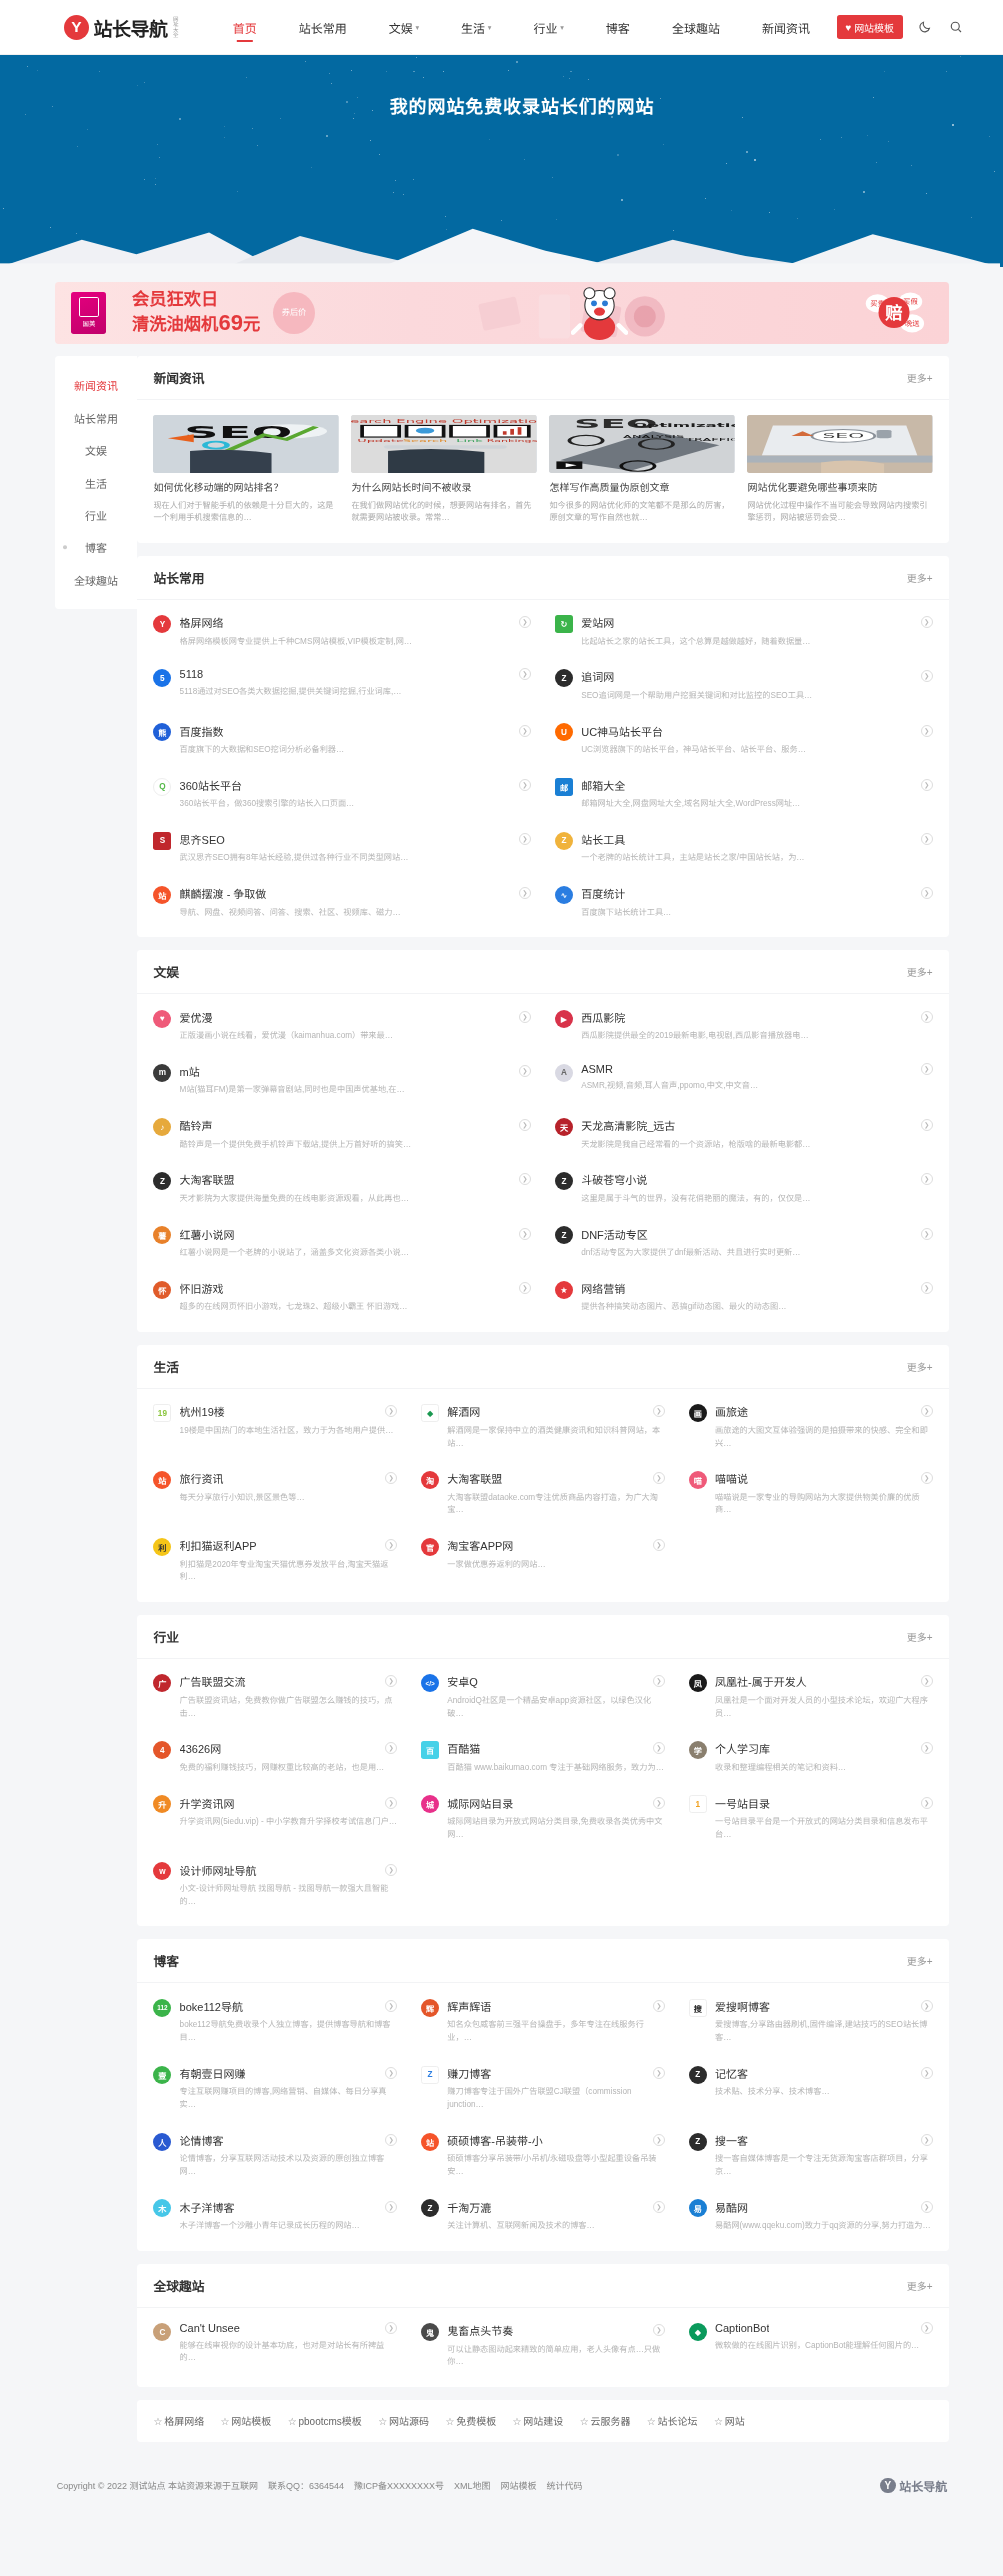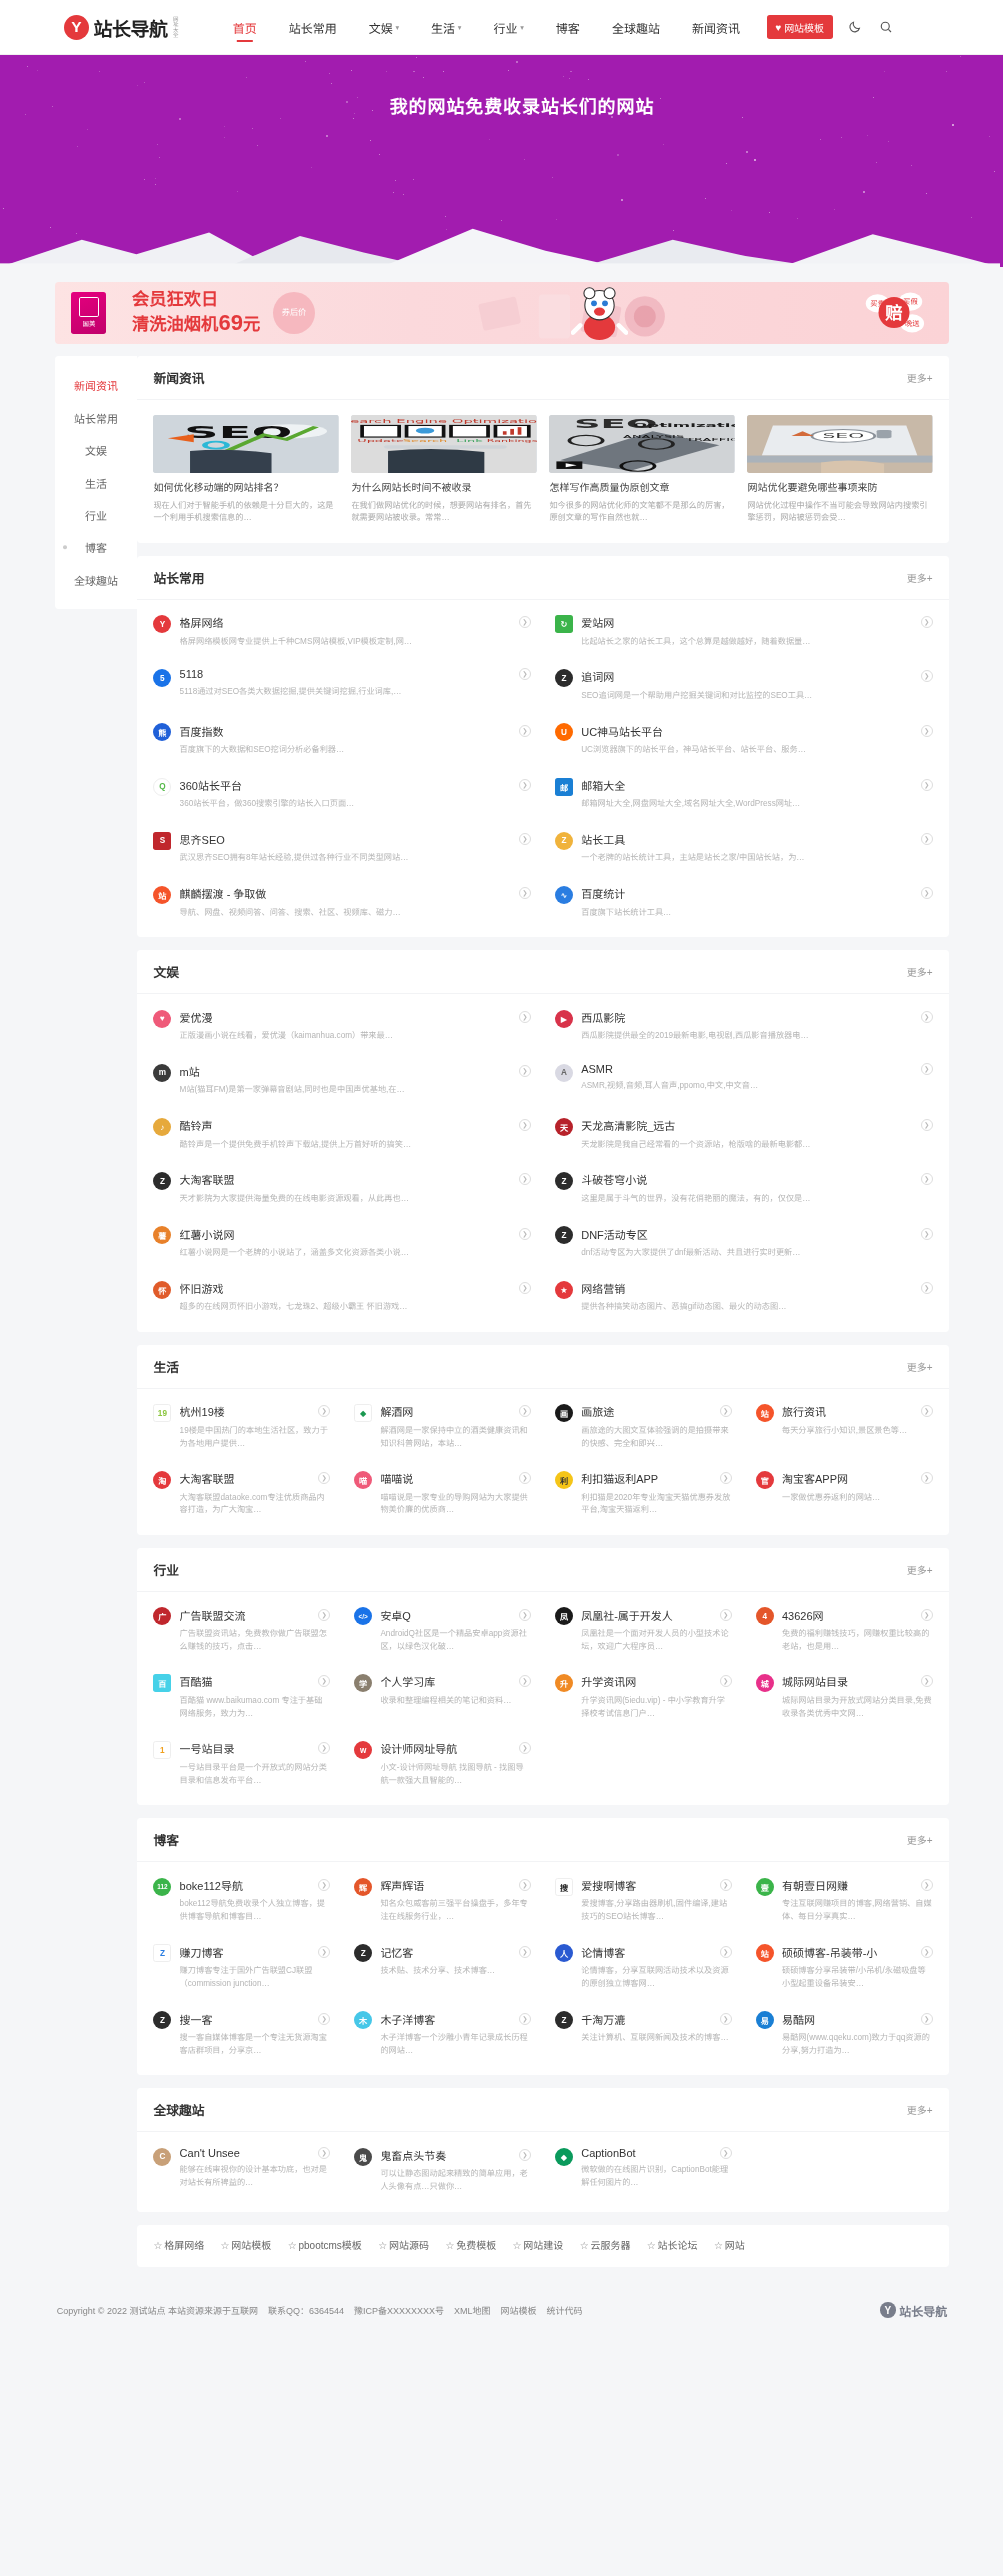--- a/index.html
+++ b/index.html
@@ -6,30 +6,30 @@
   *{margin:0;padding:0;box-sizing:border-box}
   html,body{width:1004px;background:#f5f6f8;font-family:"Liberation Sans","DejaVu Sans",sans-serif;color:#333;}
   body{width:1004px;min-height:2576px;}
 
   
   .topbar{height:55px;background:#fff;display:flex;align-items:center;padding:0 0 0 64px;border-bottom:0.9px solid #f0f0f0;}
   .logo{display:flex;align-items:center;gap:4.6px;}
   .logo-mark{width:25px;height:25px;border-radius:50%;background:#e4393c;color:#fff;display:flex;align-items:center;justify-content:center;font-size:15.5px;font-weight:bold;}
   .logo-text{font-size:19px;font-weight:bold;color:#222;letter-spacing:-0.5px;}
   .logo-sub{font-size:5.5px;color:#999;writing-mode:vertical-rl;line-height:1;letter-spacing:0px;}
-  .nav{display:flex;align-items:center;margin-left:43px;gap:8px;}
+  .nav{display:flex;align-items:center;margin-left:43px;gap:18px;}
   .nav-item{font-size:12px;color:#333;padding:0 12px;height:55px;display:flex;align-items:center;gap:2.7px;position:relative;cursor:pointer;white-space:nowrap;}
   .nav-item.active{color:#e4393c;}
   .nav-item.active:after{content:"";position:absolute;bottom:12.8px;left:50%;transform:translateX(-50%);width:16.4px;height:1.8px;background:#e4393c;}
   .caret{font-size:7.3px;color:#999;}
   .apply-btn{margin-left:14.6px;background:#e4393c;color:#fff;font-size:10px;border-radius:2.7px;padding:4.6px 9px;display:flex;align-items:center;gap:2.7px;cursor:pointer;white-space:nowrap;}
   .icon-btn{margin-left:12.8px;width:18px;height:18px;display:flex;align-items:center;justify-content:center;color:#555;cursor:pointer;}
 
   
-  .hero{position:relative;height:212px;background:#a21caf;overflow:hidden;padding-left:40px;}
+  .hero{position:relative;height:212px;background:#0369a1;overflow:hidden;padding-left:40px;}
   .stars span{position:absolute;background:#fff;border-radius:50%;opacity:.55;}
   .hero-title{position:relative;text-align:center;padding-top:37px;color:#fff;font-size:18px;font-weight:bold;letter-spacing:0.9px;}
   .search-wrap{position:relative;width:653px;margin:25.6px auto 0;}
   .engine-tabs{display:flex;gap:0;}
   .engine-tab{font-size:11px;color:#cfd2dd;padding:6.4px 12.8px;cursor:pointer;border-radius:2.7px 2.7px 0 0;white-space:nowrap;}
   .engine-tab.active{background:#fff;color:#333;}
   .search-bar{display:flex;background:#fff;height:29px;border-radius:0 2.7px 2.7px 2.7px;overflow:hidden;}
   .search-input{flex:1;border:0;outline:0;padding:0 12.8px;font-size:11px;color:#333;font-family:inherit;}
   .search-input::placeholder{color:#bbb;}
   .search-btn{width:62px;background:#e4393c;color:#fff;font-size:11px;border:0;cursor:pointer;font-family:inherit;}
@@ -65,21 +65,21 @@
   
   .news-grid{display:grid;grid-template-columns:repeat(4,1fr);gap:12.8px;}
   .news-item{cursor:pointer;}
   .news-thumb{height:58px;border-radius:2.7px;overflow:hidden;background:#dfe2e6;position:relative;}
   .news-title{font-size:10px;color:#444;margin-top:8.2px;line-height:1.35;overflow:hidden;text-overflow:ellipsis;white-space:nowrap;}
   .news-desc{font-size:8.2px;color:#aaa;margin-top:5.5px;line-height:1.5;}
 
   
   .site-grid{display:grid;gap:20px 24px;}
   .cols-2{grid-template-columns:repeat(2,1fr);}
-  .cols-4{grid-template-columns:repeat(4,1fr);}
+  .cols-4{grid-template-columns:repeat(3,1fr);}
   .site-item{display:flex;gap:8.2px;cursor:pointer;}
   .site-ico{width:18px;height:18px;flex:0 0 18px;border-radius:50%;display:flex;align-items:center;justify-content:center;color:#fff;font-size:8.2px;font-weight:bold;overflow:hidden;margin-top:0.9px;}
   .site-ico.sq{border-radius:2.7px;}
   .site-main{flex:1;min-width:0;}
   .site-row{display:flex;align-items:center;justify-content:space-between;gap:5.5px;}
   .site-name{font-size:11px;color:#333;white-space:nowrap;overflow:hidden;text-overflow:ellipsis;}
   .arrow{width:12px;height:12px;flex:0 0 12px;border:0.9px solid #ddd;border-radius:50%;color:#bbb;font-size:6.4px;display:flex;align-items:center;justify-content:center;}
   .site-desc{font-size:8.2px;color:#b5b5b5;line-height:1.55;margin-top:5.5px;display:-webkit-box;-webkit-line-clamp:2;-webkit-box-orient:vertical;overflow:hidden;}
 
   

